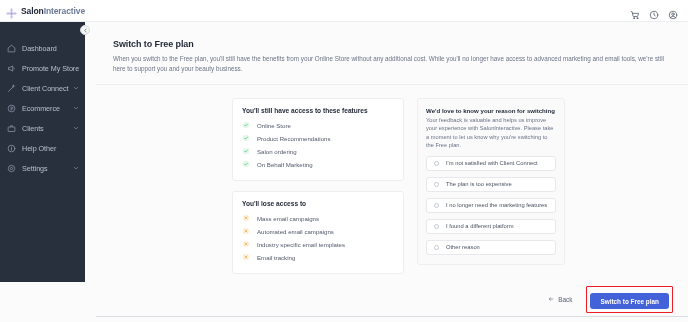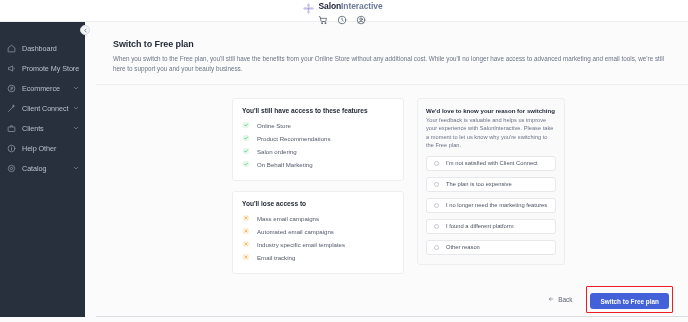--- a/index.html
+++ b/index.html
@@ -12,33 +12,32 @@
   #app { position: relative; width: 688px; height: 322px; background: #fbfbfc; }
 
   
   .topbar {
     position: absolute; left: 0; top: 0; width: 688px; height: 22px;
     background: #ffffff;
     border-bottom: 1px solid #eceef1;
     display: flex; align-items: center; justify-content: space-between;
     padding: 0 8px 0 6px;
     z-index: 5;
-    flex-direction: column;
   }
   .brand { display: flex; align-items: center; gap: 4px; }
   .brand-mark { width: 11px; height: 11px; position: relative; }
   .brand-text { font-size: 8.5px; letter-spacing: -0.1px; white-space: nowrap; }
   .brand-text .b1 { color: #20283a; font-weight: bold; }
   .brand-text .b2 { color: #6b7a99; font-weight: bold; }
   .topicons { display: flex; align-items: center; gap: 9px; padding-right: 2px; }
   .ticon { width: 10px; height: 10px; color: #4b5563; display: block; }
 
   
   .sidebar {
-    position: absolute; left: 0; top: 22px; width: 85px; height: 295px;
+    position: absolute; left: 0; top: 22px; width: 85px; height: 260px;
     background: #282f3d;
     padding-top: 16px;
     z-index: 4;
   }
   .collapse-btn {
     position: absolute; right: -5px; top: 3px;
     width: 10px; height: 10px; border-radius: 50%;
     background: #f3f4f6; border: 1px solid #d7dae0;
     display: flex; align-items: center; justify-content: center;
     z-index: 6;
@@ -210,48 +209,48 @@
         <svg viewBox="0 0 24 24" fill="none" stroke="currentColor" stroke-width="1.8" stroke-linejoin="round">
             <path d="M4 9v6h4l7 4V5L8 9z"></path>
             <path d="M18 9.5a3.2 3.2 0 0 1 0 5"></path>
           </svg>
       </span>
       <span class="nav-label">Promote My Store</span>
     </div>
 
     <div class="nav-item">
       <span class="nav-ico">
+        <svg viewBox="0 0 24 24" fill="none" stroke="currentColor" stroke-width="1.8" stroke-linecap="round">
+            <path d="M4 20L16 8"></path>
+            <path d="M17 3v5M14.5 5.5h5"></path>
+          </svg>
+      </span>
+      <span class="nav-label">Client Connect</span>
+      <span class="nav-chev">
+        <svg viewBox="0 0 24 24" fill="none" stroke="currentColor" stroke-width="2.6" stroke-linecap="round" stroke-linejoin="round">
+            <path d="M5 9l7 7 7-7"></path>
+          </svg>
+      </span>
+    </div>
+
+    <div class="nav-item">
+      <span class="nav-ico">
         <svg viewBox="0 0 24 24" fill="none" stroke="currentColor" stroke-width="1.8">
             <circle cx="12" cy="12" r="9"></circle>
             <path d="M9 8.5h5a2 2 0 0 1 0 4H9.5M9 15.5h5"></path>
           </svg>
       </span>
       <span class="nav-label">Ecommerce</span>
       <span class="nav-chev">
         <svg viewBox="0 0 24 24" fill="none" stroke="currentColor" stroke-width="2.6" stroke-linecap="round" stroke-linejoin="round">
             <path d="M5 9l7 7 7-7"></path>
           </svg>
       </span>
     </div>
 
-    <div class="nav-item">
-      <span class="nav-ico">
-        <svg viewBox="0 0 24 24" fill="none" stroke="currentColor" stroke-width="1.8" stroke-linecap="round">
-            <path d="M4 20L16 8"></path>
-            <path d="M17 3v5M14.5 5.5h5"></path>
-          </svg>
-      </span>
-      <span class="nav-label">Client Connect</span>
-      <span class="nav-chev">
-        <svg viewBox="0 0 24 24" fill="none" stroke="currentColor" stroke-width="2.6" stroke-linecap="round" stroke-linejoin="round">
-            <path d="M5 9l7 7 7-7"></path>
-          </svg>
-      </span>
-    </div>
-
 
     <div class="nav-item">
       <span class="nav-ico">
         <svg viewBox="0 0 24 24" fill="none" stroke="currentColor" stroke-width="1.8" stroke-linejoin="round">
             <rect x="3" y="8" width="18" height="12" rx="1.5"></rect>
             <path d="M9 8V6a1.5 1.5 0 0 1 1.5-1.5h3A1.5 1.5 0 0 1 15 6v2"></path>
           </svg>
       </span>
       <span class="nav-label">Clients</span>
       <span class="nav-chev">
@@ -273,21 +272,21 @@
       <span class="nav-label">Help Other</span>
     </div>
 
     <div class="nav-item">
       <span class="nav-ico">
         <svg viewBox="0 0 24 24" fill="none" stroke="currentColor" stroke-width="1.8">
             <circle cx="12" cy="12" r="8.5"></circle>
             <circle cx="12" cy="12" r="3"></circle>
           </svg>
       </span>
-      <span class="nav-label">Catalog</span>
+      <span class="nav-label">Settings</span>
       <span class="nav-chev">
         <svg viewBox="0 0 24 24" fill="none" stroke="currentColor" stroke-width="2.6" stroke-linecap="round" stroke-linejoin="round">
             <path d="M5 9l7 7 7-7"></path>
           </svg>
       </span>
     </div>
   </nav>
 
   <main class="content">
 

